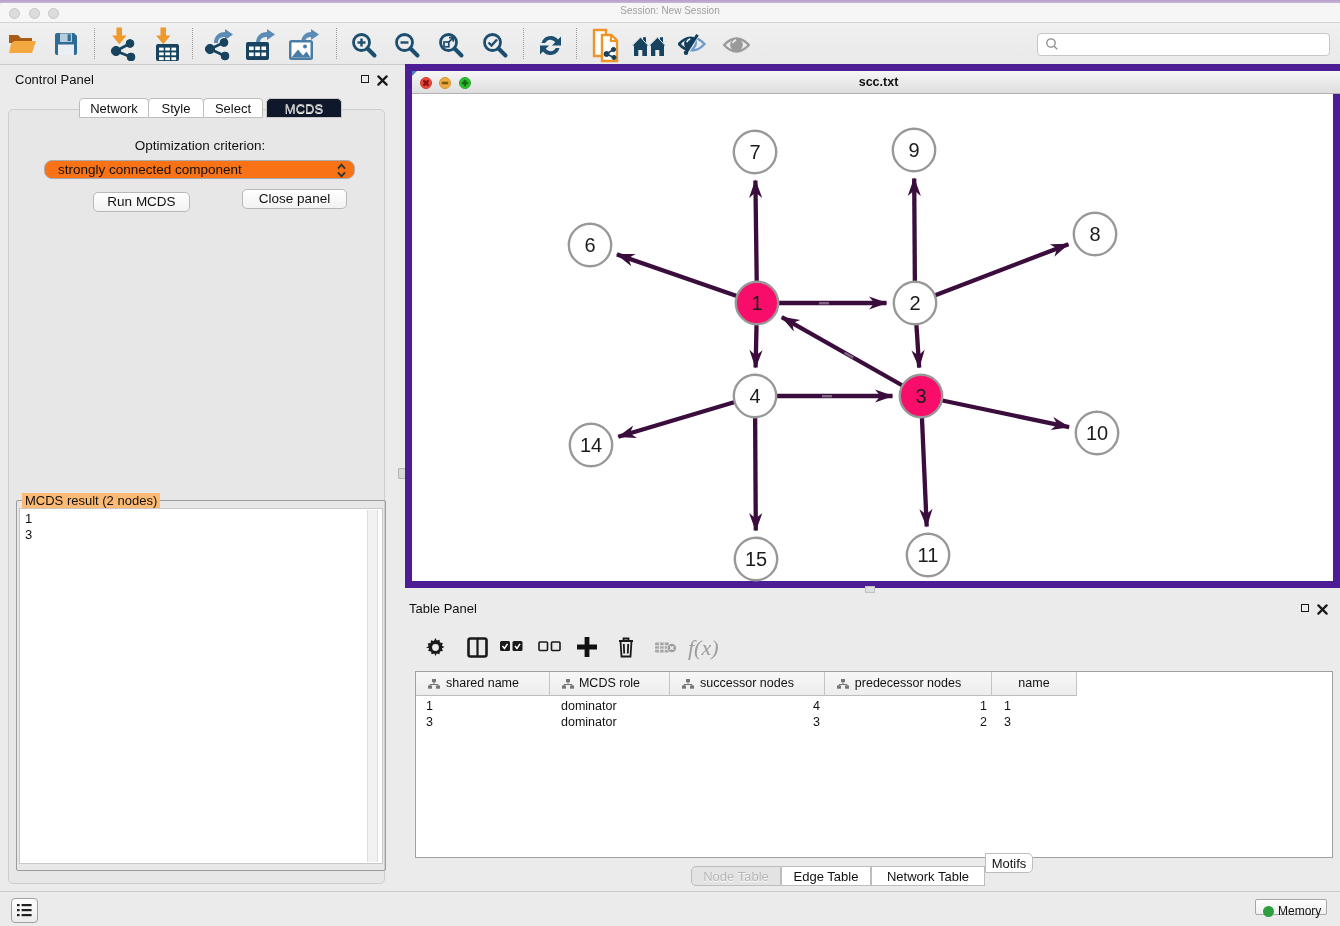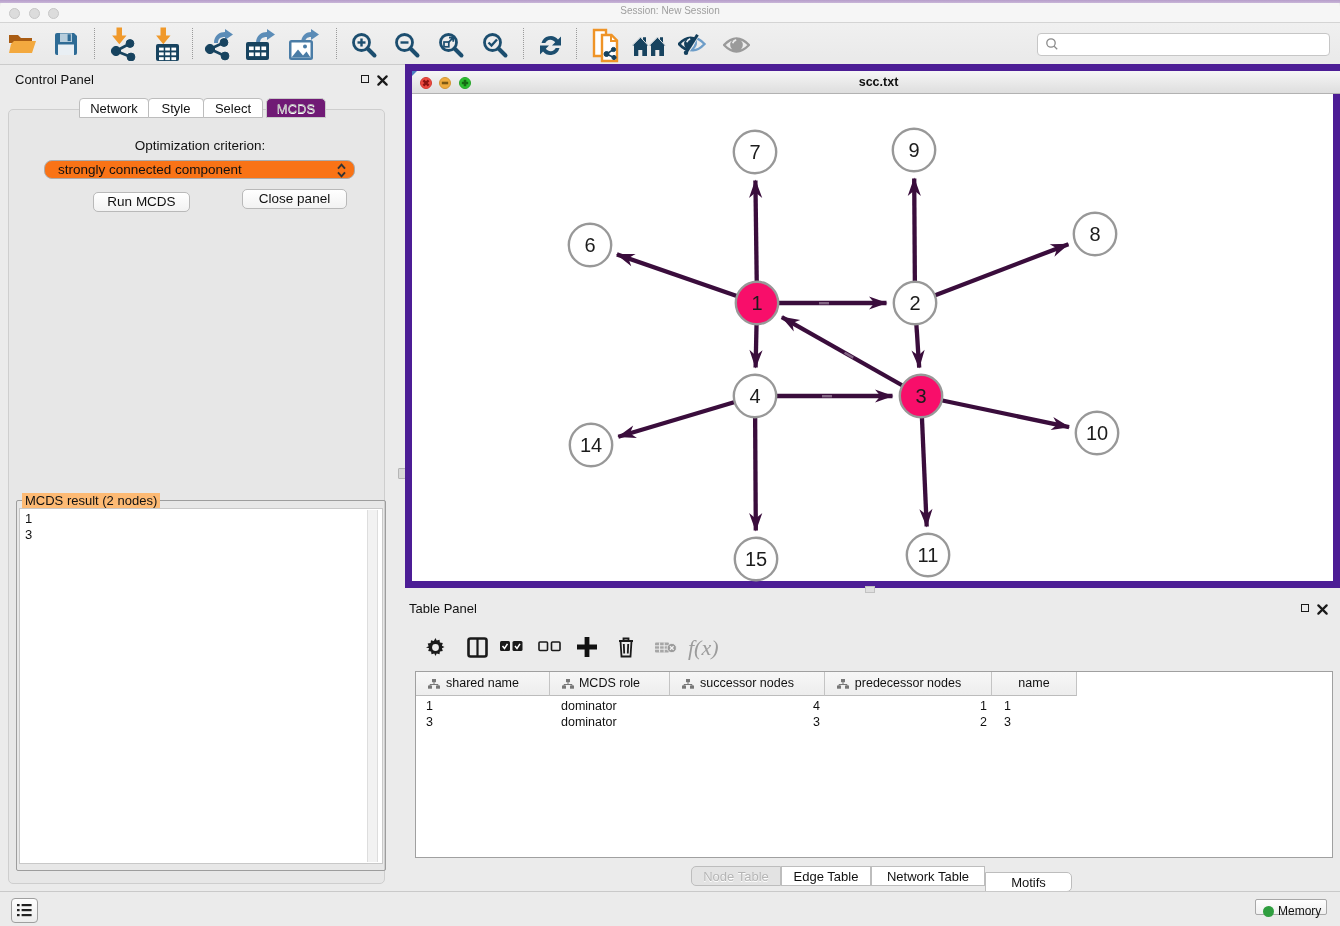--- a/index.html
+++ b/index.html
@@ -209,21 +209,21 @@
 <div class="abs" id="cpanel">
  <div class="abs ptitle" style="left:15px;top:7px;">Control Panel</div>
  <div class="abs" style="left:361px;top:10px;width:8px;height:8px;border:1.6px solid #1a1a1a;box-sizing:border-box;"></div>
  <svg class="abs" style="left:377px;top:10px" width="11" height="11" viewBox="0 0 12 12">
       <path d="M1.5 1.5 L10.5 10.5 M10.5 1.5 L1.5 10.5" stroke="#1a1a1a" stroke-width="2.4" stroke-linecap="round"></path>
     </svg>
  <div class="abs" id="cpane"></div>
  <div class="tab" style="left:79px;top:33px;width:70px;">Network</div>
  <div class="tab" style="left:148px;top:33px;width:56px;">Style</div>
  <div class="tab" style="left:203px;top:33px;width:60px;">Select</div>
- <div class="tab" style="left:266px;top:33px;width:60px;background:#701a75;border-color:#c9c9c9;color:#b9b9b9;text-shadow:0 1px 0 #fff;border-radius:5px 5px 0 0;">MCDS</div>
+ <div class="tab" style="left:266px;top:33px;width:76px;background:#0f172a;border-color:#c9c9c9;color:#b9b9b9;text-shadow:0 1px 0 #fff;border-radius:5px 5px 0 0;">MCDS</div>
  <div class="abs" style="left:8px;top:73px;width:384px;text-align:center;font-size:13.5px;color:#111;">Optimization criterion:</div>
  <div class="abs" style="left:44px;top:95px;width:311px;height:19px;background:#f97316;border:1px solid #acacac;border-radius:8px;box-sizing:border-box;padding-left:28px;">
    <div style="position:absolute;left:13px;top:1px;font-size:13.5px;color:#111;">strongly connected component</div>
    <svg style="position:absolute;right:7px;top:2px;" width="11" height="15" viewBox="0 0 11 15">
         <path d="M2 5.6 L5.5 1.6 L9 5.6 M2 9.4 L5.5 13.4 L9 9.4" fill="none" stroke="#333" stroke-width="1.9"></path>
       </svg>
  </div>
  <div class="btn" style="left:93px;top:127px;width:97px;height:20px;line-height:18.5px;">Run MCDS</div>
  <div class="btn" style="left:202px;top:124px;width:105px;height:20px;line-height:18.5px;margin-left:40px;">Close panel</div>
  <div class="abs" id="mcdsbox">
@@ -406,21 +406,21 @@
   <div class="cell" style="left:588px;top:27px;">1</div>
   <div class="cell" style="left:10px;top:43px;">3</div>
   <div class="cell" style="left:145px;top:43px;">dominator</div>
   <div class="cell" style="left:254px;top:43px;width:150px;text-align:right;">3</div>
   <div class="cell" style="left:409px;top:43px;width:162px;text-align:right;">2</div>
   <div class="cell" style="left:588px;top:43px;">3</div>
  </div>
  <div class="btab" style="left:286px;top:271px;width:90px;background:#e3e3e3;color:#b5b5b5;text-shadow:0 1px 0 #fff;border-radius:5px 0 0 5px;">Node Table</div>
  <div class="btab" style="left:376px;top:271px;width:90px;">Edge Table</div>
  <div class="btab" style="left:466px;top:271px;width:114px;">Network Table</div>
- <div class="btab" style="left:580px;top:277px;width:87px;border-radius:0 5px 5px 0;">Motifs</div>
+ <div class="btab" style="left:580px;top:258px;width:48px;border-radius:0 5px 5px 0;">Motifs</div>
 </div>
 <div class="abs" id="statusbar">
  <div class="abs" style="left:11px;top:6px;width:27px;height:25px;background:linear-gradient(#fefefe,#ececec);border:1px solid #9f9f9f;border-radius:4px;box-sizing:border-box;">
   <svg style="position:absolute;left:5px;top:5px" width="15" height="13" viewBox="0 0 15 13">
    <g fill="#222">
           <rect x="0" y="0" width="2.6" height="2.2"></rect>
           <rect x="0" y="5" width="2.6" height="2.2"></rect>
           <rect x="0" y="10" width="2.6" height="2.2"></rect>
    <rect x="4.6" y="0" width="10" height="2.2"></rect>
           <rect x="4.6" y="5" width="10" height="2.2"></rect>

